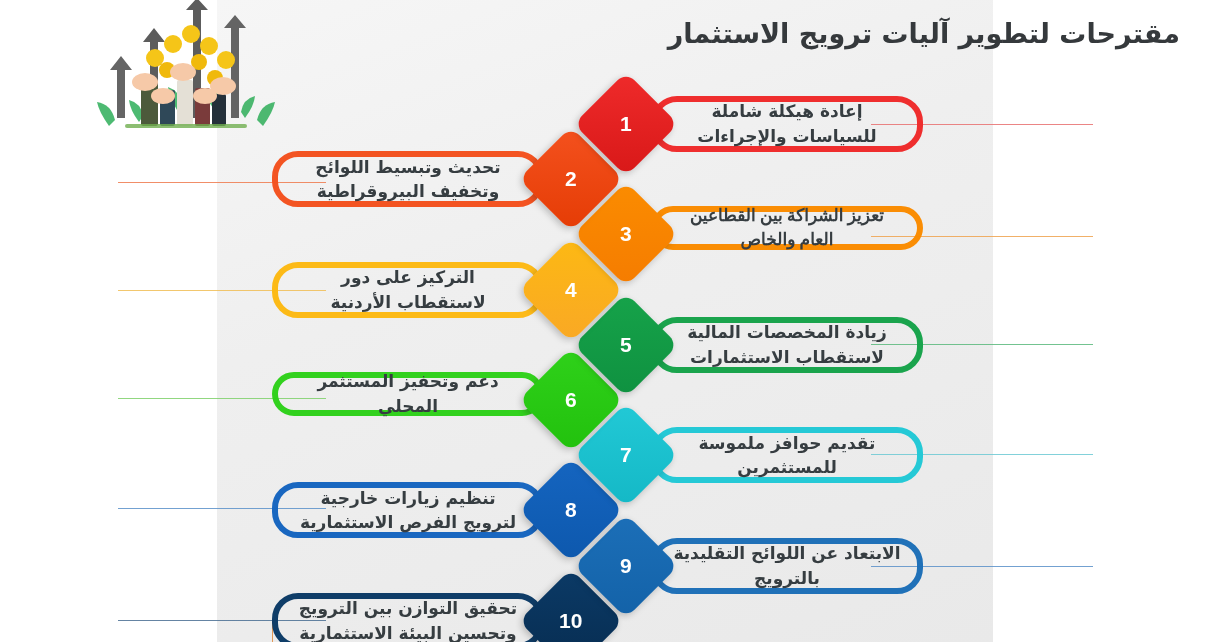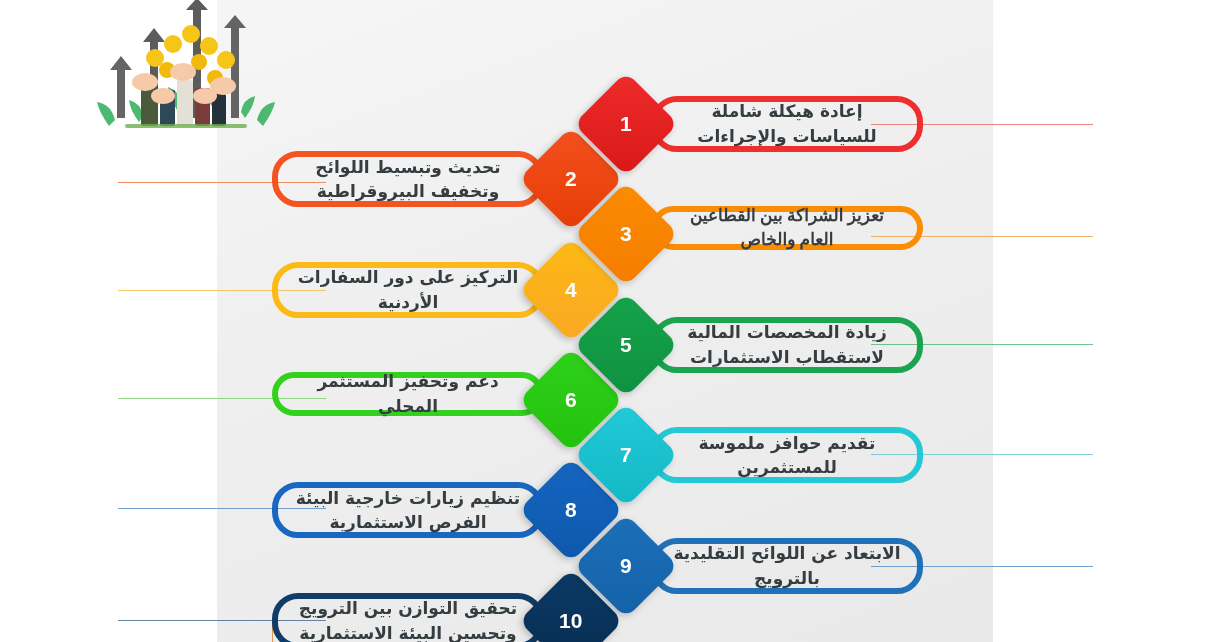--- a/index.html
+++ b/index.html
@@ -88,20 +88,21 @@
   }
   .pill.right{ } 
   .pill.left{ }
 </style>
 </head>
 <body>
 
 <div id="stage">
   <div id="canvas"></div>
 
+  <div class="title">مقترحات لتطوير آليات ترويج الاستثمار</div>
 
   <svg class="illus" viewBox="0 0 180 145">
 
     <g fill="#4a4a4a">
       <path d="M22 70 l0 48 l8 0 l0 -48 l7 0 l-11 -14 l-11 14 z" opacity=".85"></path>
       <path d="M55 42 l0 76 l8 0 l0 -76 l7 0 l-11 -14 l-11 14 z" opacity=".9"></path>
       <path d="M98 10 l0 108 l8 0 l0 -108 l7 0 l-11 -12 l-11 12 z" opacity=".9"></path>
       <path d="M136 28 l0 90 l8 0 l0 -90 l7 0 l-11 -13 l-11 13 z" opacity=".85"></path>
     </g>
 
@@ -167,21 +168,21 @@
       <div class="diamond" style="left: 534px; top: 142.2px; background: linear-gradient(135deg, rgb(244, 81, 30) 0%, rgb(229, 60, 5) 100%); z-index: 19;">
         <span>2</span>
       </div>
       <div class="pill right" style="top: 206.4px; width: 272px; height: 44px; left: 651px; border-color: rgb(251, 140, 0); opacity: 0.98; font-family: Liberation Serif, serif;">
         <div class="txt">تعزيز الشراكة بين القطاعين العام والخاص</div>
       </div>
       <div class="diamond" style="left: 589px; top: 197.4px; background: linear-gradient(135deg, rgb(251, 140, 0) 0%, rgb(245, 124, 0) 100%); z-index: 18;">
         <span>3</span>
       </div>
       <div class="pill left" style="top: 261.6px; width: 272px; height: 56px; left: 272px; border-color: rgb(253, 185, 19); opacity: 0.98;">
-        <div class="txt">التركيز على دور السفارات الأردنية</div>
+        <div class="txt">التركيز على دور لاستقطاب الأردنية</div>
       </div>
       <div class="diamond" style="left: 534px; top: 252.6px; background: linear-gradient(135deg, rgb(253, 185, 19) 0%, rgb(249, 168, 37) 100%); z-index: 17;">
         <span>4</span>
       </div>
       <div class="pill right" style="top: 316.8px; width: 272px; height: 56px; left: 651px; border-color: rgb(22, 163, 74); opacity: 0.98;">
         <div class="txt">زيادة المخصصات المالية لاستقطاب الاستثمارات</div>
       </div>
       <div class="diamond" style="left: 589px; top: 307.8px; background: linear-gradient(135deg, rgb(22, 163, 74) 0%, rgb(15, 145, 64) 100%); z-index: 16;">
         <span>5</span>
       </div>
@@ -191,21 +192,21 @@
       <div class="diamond" style="left: 534px; top: 363px; background: linear-gradient(135deg, rgb(47, 209, 26) 0%, rgb(34, 193, 13) 100%); z-index: 15;">
         <span>6</span>
       </div>
       <div class="pill right" style="top: 427.2px; width: 272px; height: 56px; left: 651px; border-color: rgb(34, 201, 214); opacity: 0.98;">
         <div class="txt">تقديم حوافز ملموسة للمستثمرين</div>
       </div>
       <div class="diamond" style="left: 589px; top: 418.2px; background: linear-gradient(135deg, rgb(34, 201, 214) 0%, rgb(20, 184, 198) 100%); z-index: 14;">
         <span>7</span>
       </div>
       <div class="pill left" style="top: 482.4px; width: 272px; height: 56px; left: 272px; border-color: rgb(21, 101, 192); opacity: 0.98;">
-        <div class="txt">تنظيم زيارات خارجية البيئة الفرص الاستثمارية</div>
+        <div class="txt">تنظيم زيارات خارجية لترويج الفرص الاستثمارية</div>
       </div>
       <div class="diamond" style="left: 534px; top: 473.4px; background: linear-gradient(135deg, rgb(21, 101, 192) 0%, rgb(13, 88, 173) 100%); z-index: 13;">
         <span>8</span>
       </div>
       <div class="pill right" style="top: 537.6px; width: 272px; height: 56px; left: 651px; border-color: rgb(28, 111, 184); opacity: 0.98;">
         <div class="txt">الابتعاد عن اللوائح التقليدية بالترويج</div>
       </div>
       <div class="diamond" style="left: 589px; top: 528.6px; background: linear-gradient(135deg, rgb(28, 111, 184) 0%, rgb(19, 98, 168) 100%); z-index: 12;">
         <span>9</span>
       </div>

